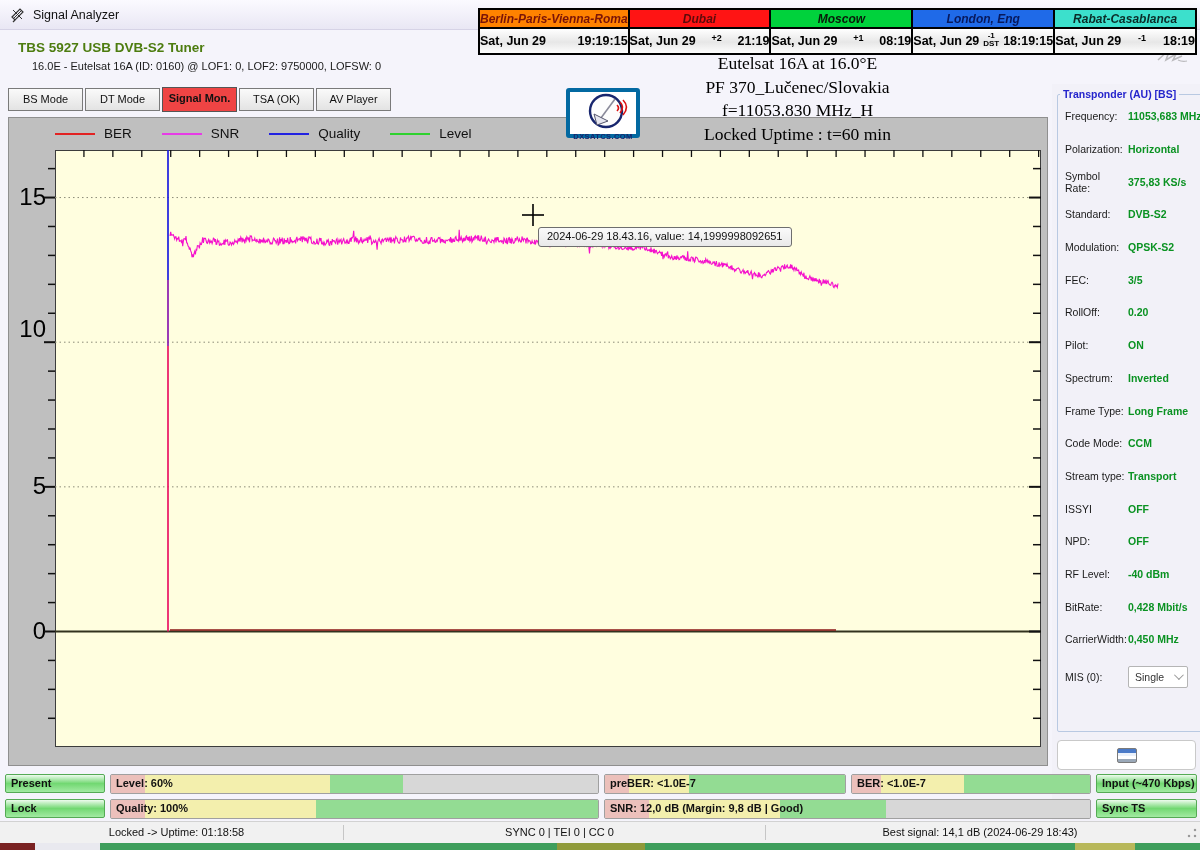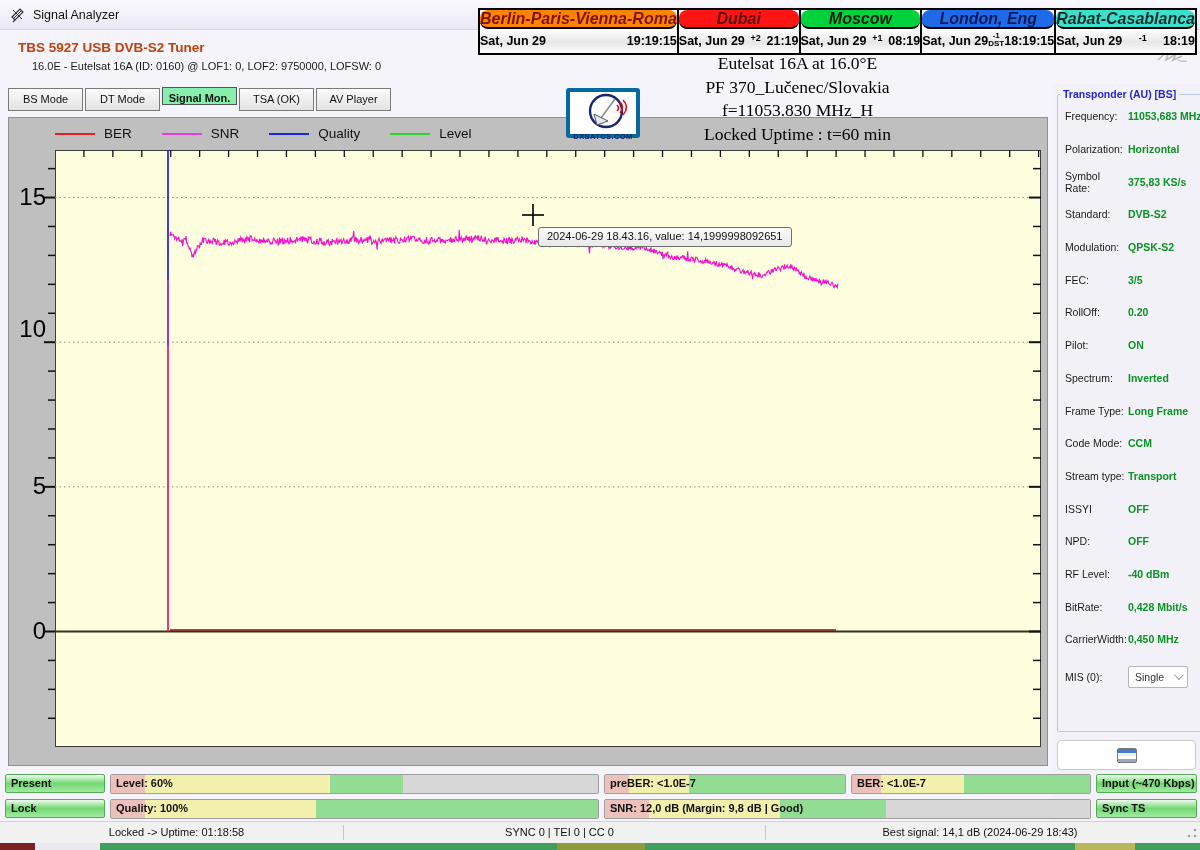--- a/index.html
+++ b/index.html
@@ -7,30 +7,30 @@
   body { font-family:"Liberation Sans", sans-serif; background:#f5f4fb; position:relative; }
   #root { position:absolute; inset:0; }
 
   
   .titlebar { position:absolute; left:0; top:0; width:1200px; height:30px;
     background:linear-gradient(#fbfaff,#e9e7f4); border-bottom:1px solid #d6d3e6;
     display:flex; align-items:center; padding-left:10px; gap:7px; }
   .titlebar span { font-size:12.5px; color:#111; }
 
   
-  .tuner-name { position:absolute; left:18px; top:40px; font-size:13.5px; font-weight:bold; color:#c2410c; }
+  .tuner-name { position:absolute; left:18px; top:40px; font-size:13.5px; font-weight:bold; color:#4d7c0f; }
   .tuner-details { position:absolute; left:32px; top:60px; font-size:11px; color:#1a1a1a; }
 
   
   #clocks { position:absolute; left:478px; top:8px; width:719px; height:47px;
     display:flex; border:2px solid #000; background:#fff; z-index:30; }
   .clock { flex:1; display:flex; flex-direction:column; border-right:2px solid #000; }
   .clock:last-child { border-right:none; }
-  .clock-head { height:19px; font-size:16px; font-weight:bold; font-style:italic;
-    display:flex; align-items:center; justify-content:center; border-bottom:2px solid #000; white-space:nowrap; overflow:hidden;border-radius:8px;}
+  .clock-head { height:19px; font-size:12px; font-weight:bold; font-style:italic;
+    display:flex; align-items:center; justify-content:center; border-bottom:2px solid #000; white-space:nowrap; overflow:hidden;}
   .clock-time { flex:1; display:flex; align-items:center; padding:0 0;
     background:linear-gradient(#ffffff,#e7e7e7 55%,#fdfdfd); font-weight:bold; font-size:12.5px; color:#000; }
   .c-date { white-space:nowrap; }
   .c-mid { flex:1; text-align:center; }
   .c-off { font-size:9px; font-weight:bold; vertical-align:6px; }
   .c-stack { display:inline-block; text-align:center; font-size:8px; line-height:1; font-weight:bold; vertical-align:1px;}
   .c-time { white-space:nowrap; }
 
   #signature { position:absolute; left:1156px; top:46px; opacity:.55; }
 
@@ -40,21 +40,21 @@
 
   
   #logo { position:absolute; left:566px; top:88px; width:74px; height:50px; background:#fff;
     border:4px solid #0369a1; border-radius:3px; z-index:26; text-align:center; }
   .logo-text { font-size:7.5px; font-weight:bold; color:#18266e; letter-spacing:.4px; margin-top:-2px; }
 
   
   #tabs { position:absolute; left:8px; top:88px; display:flex; gap:2px; z-index:5; }
   .tab { width:75px; height:23px; font-size:11px; color:#111; text-align:center; line-height:21px;
     background:linear-gradient(#fafafa,#e3e3e3); border:1px solid #7a7a7a; cursor:pointer; }
-  .tab.active { background:#86efac; font-weight:bold; height:18px; margin-top:-1px; border-color:#555; }
+  .tab.active { background:#ef4444; font-weight:bold; height:25px; margin-top:-1px; border-color:#555; }
 
   
   #chart-panel { position:absolute; left:8px; top:117px; width:1040px; height:649px;
     background:#bfbfbf; border:1px solid #8f8f8f; }
   #legend { display:flex; gap:30px; margin:8px 0 0 46px; align-items:center; }
   .leg-item { display:flex; align-items:center; gap:9px; font-size:13.5px; color:#111; }
   .leg-line { width:40px; height:0; border-top:2.5px solid; }
 
   #plot-bg { position:absolute; left:55px; top:150px; width:986px; height:597px;
     background:#fffedf; border:1.5px solid #3c3c3c; }

